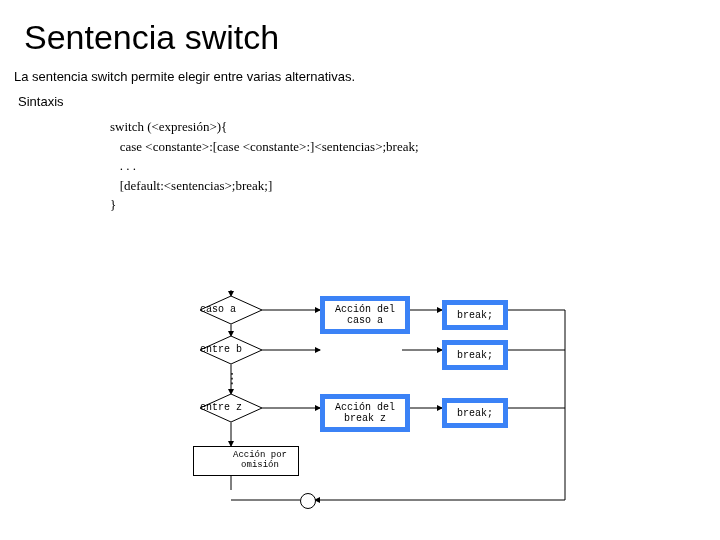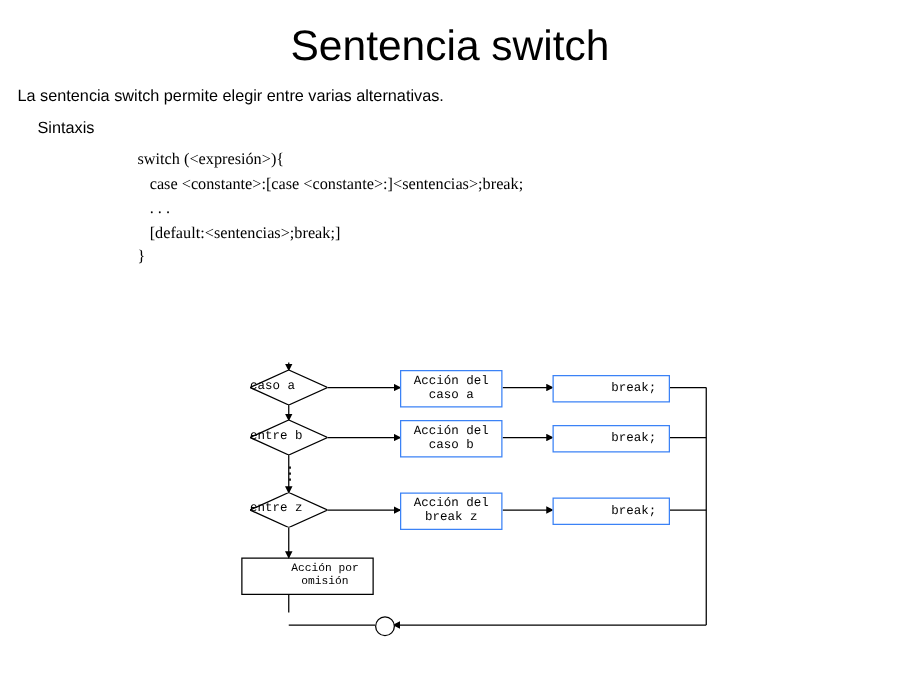--- a/index.html
+++ b/index.html
@@ -7,33 +7,33 @@
     padding: 0;
     width: 720px;
     height: 540px;
     font-family: Arial, sans-serif;
     background: #fff;
     color: #000;
     position: relative;
     overflow: hidden;
   }
   .title {
-    text-align: center;
     font-size: 34px;
     margin-top: 18px;
     margin-bottom: 12px;
+    margin-left: 24px;
   }
   .intro {
     font-size: 13px;
     margin-left: 14px;
     margin-bottom: 10px;
   }
   .sintaxis-label {
     font-size: 13px;
-    margin-left: 30px;
+    margin-left: 18px;
     margin-bottom: 8px;
   }
   .code {
     font-family: Liberation Serif, serif;
     font-size: 13px;
     line-height: 1.5;
     margin-left: 110px;
     white-space: pre;
   }
   .diagram {
@@ -52,32 +52,32 @@
   .diamond-label {
     position: absolute;
     font-family: "Courier New", monospace;
     font-size: 10px;
     text-align: left;
     width: 62px;
     pointer-events:none;
   }
   .box {
     position: absolute;
-    border: 1px solid #3b82f6;
+    border: 5px solid #3b82f6;
     background: #fff;
     font-family: "Courier New", monospace;
     font-size: 10px;
     display: flex;
     align-items: center;
     justify-content: center;
     text-align: center;
     line-height: 1.1;
   }
   .action-box { width: 80px; height: 28px; }
-  .break-box  { width: 56px; height: 20px; padding-left: 36px; }
+  .break-box  { width: 56px; height: 20px; }
   .default-box{
     position:absolute;
     width: 76px; height: 28px;
     border:1px solid #000;
     font-family:"Courier New",monospace;
     font-size:9px;
     display:flex;align-items:center;justify-content:center;text-align:center;line-height:1.1;padding-left:28px;
   }
   .circle {
     position: absolute;
@@ -158,22 +158,20 @@
 
   <div class="diamond-border" style="left:30px;top:104px">
     <svg width="62" height="28">
         <polygon points="31,0 62,14 31,28 0,14" fill="#fff" stroke="#000"></polygon>
       </svg>
   </div>
   <div class="diamond-label" style="left:30px;top:112px">entre z</div>
 
   <div class="box action-box" style="left:150px;top:6px">Acción del
 caso a</div>
-  <div class="box action-box" style="left:150px;top:46px">Acción del
-caso b</div>
   <div class="box action-box" style="left:150px;top:104px">Acción del
 break z</div>
 
   <div class="box break-box" style="left:272px;top:10px">break;</div>
   <div class="box break-box" style="left:272px;top:50px">break;</div>
   <div class="box break-box" style="left:272px;top:108px">break;</div>
 
   <div class="default-box" style="left:23px;top:156px">Acción por
 omisión</div>
 

